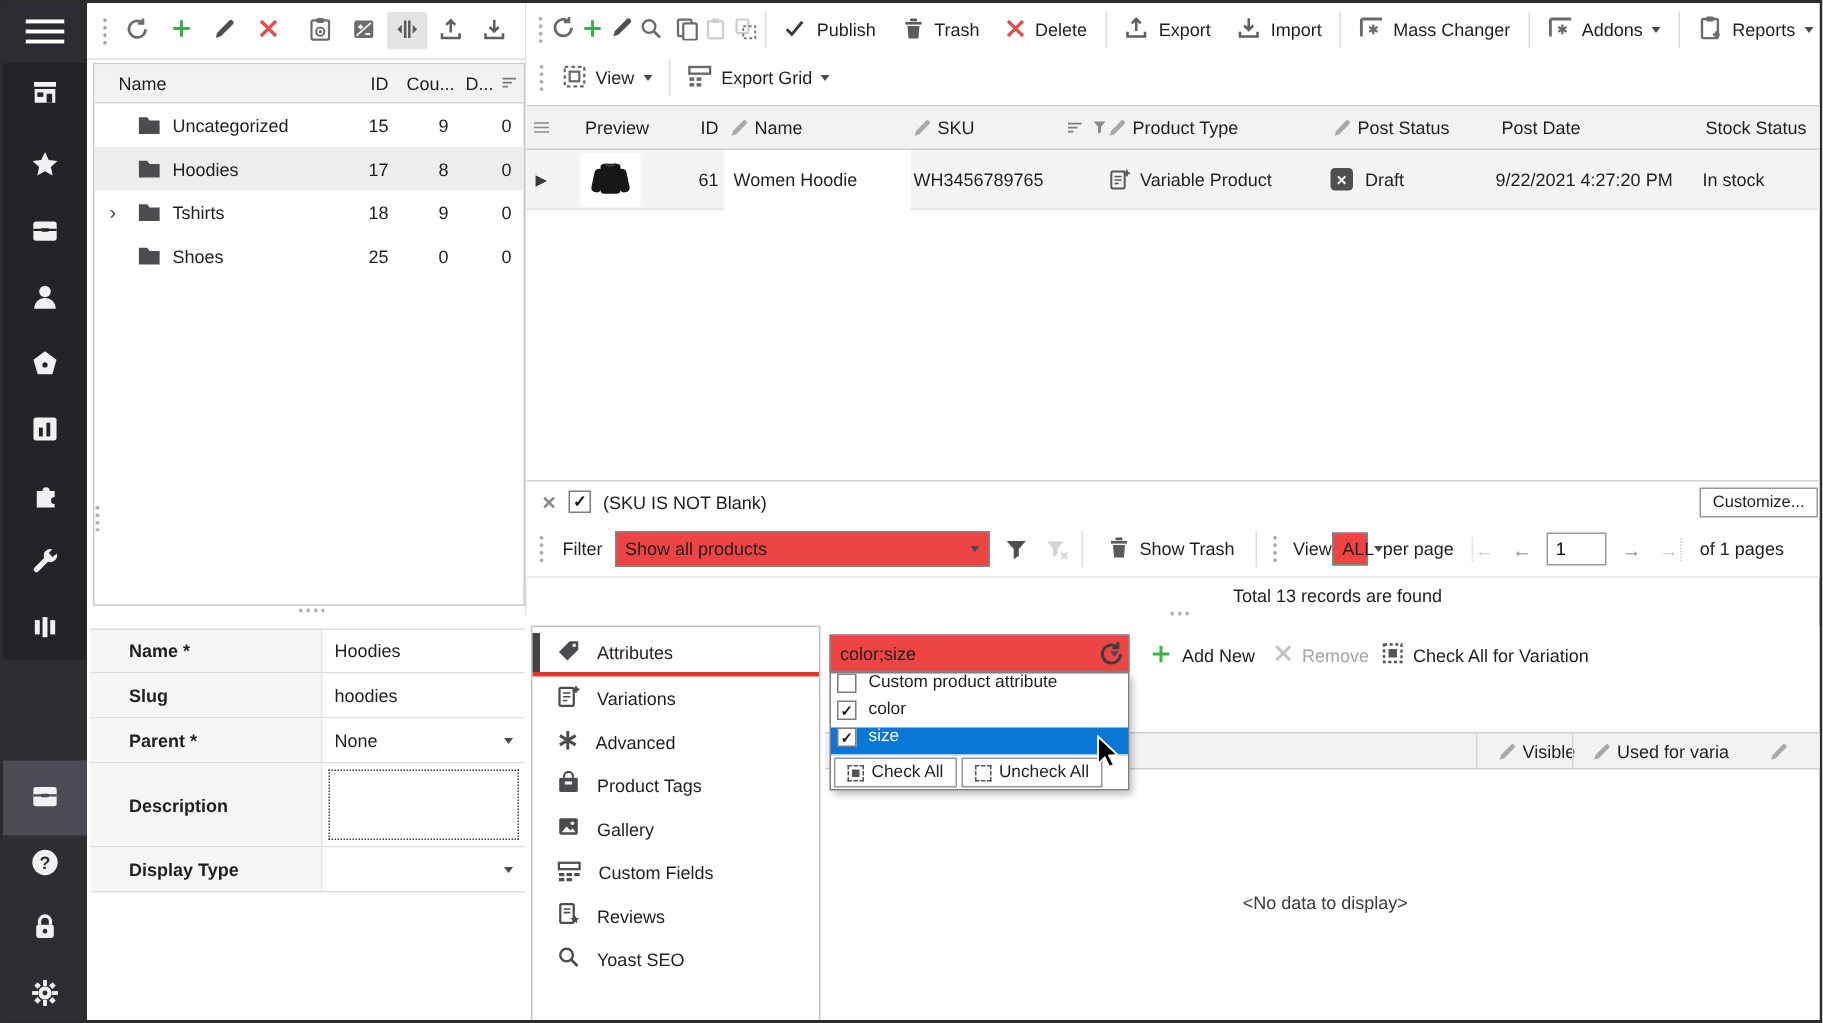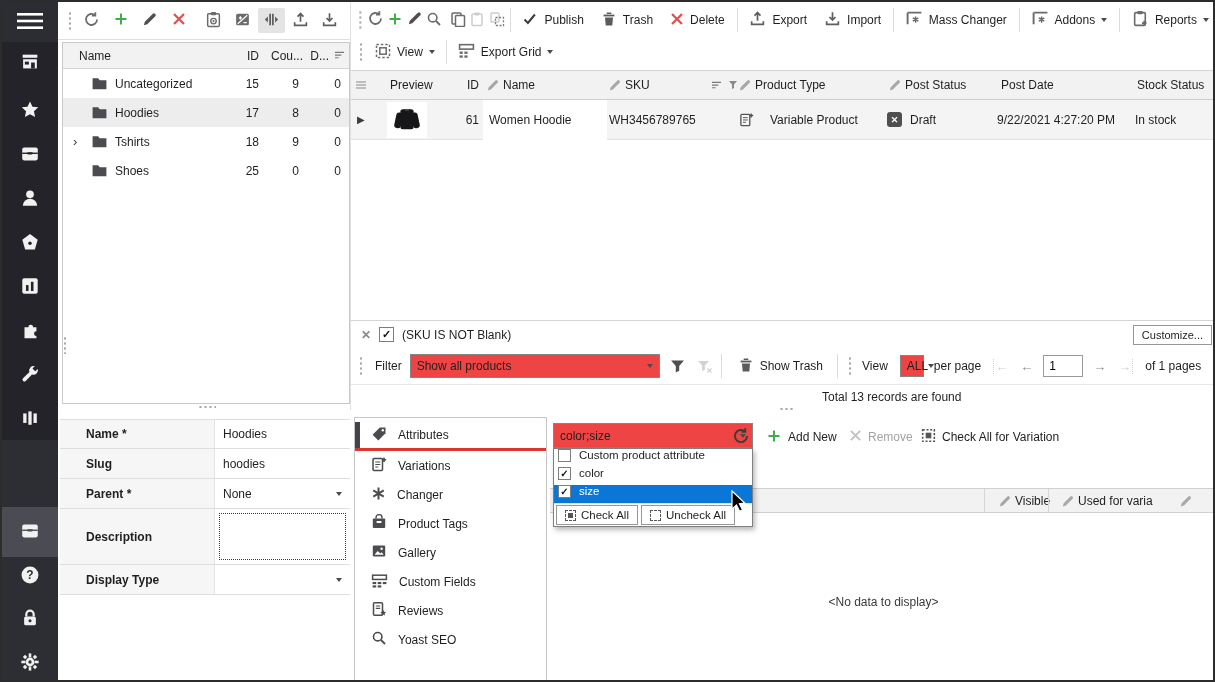--- a/index.html
+++ b/index.html
@@ -492,21 +492,21 @@
         </span>
       <span class="gh" style="left:258px">
           <span>WH3456789765</span>
         </span>
       <span class="gh" style="left:388px">
           <svg width="15" height="15" viewBox="0 0 16 16">
             <rect x="2" y="2.5" width="9.5" height="12" rx="1" fill="none" stroke="#555" stroke-width="1.4"></rect>
             <path d="M4.3 6h5M4.3 8.5h5M4.3 11h3" stroke="#555" stroke-width="1"></path>
             <path d="M13 1.5v4.4M10.8 3.7h4.4" stroke="#555" stroke-width="1.5"></path>
           </svg>
-          <span style="margin-left:12px">Variable Product</span>
+          <span style="margin-left:2px">Variable Product</span>
         </span>
       <span class="gh" style="left:536px">
           <span style="width:15px;height:15px;background:#4f4f4f;border-radius:3px;color:#fff;font-size:9px;font-weight:bold;display:inline-flex;align-items:center;justify-content:center">✕</span>
           <span style="margin-left:4px">Draft</span>
         </span>
       <span class="gh" style="left:646px">
           <span>9/22/2021 4:27:20 PM</span>
         </span>
       <span class="gh" style="left:784px">
           <span>In stock</span>
@@ -548,21 +548,21 @@
         <span><svg width="16" height="16" viewBox="0 0 16 16" fill="#5b5b5b">
             <rect x="5.6" y="1.4" width="4.8" height="1.7" rx="0.6"></rect>
             <rect x="2.6" y="3.6" width="10.8" height="1.8"></rect>
             <path d="M4 6.4h8l-.7 8.2H4.7z"></path>
           </svg></span>
         <span class="lbl">Show Trash</span>
       </span>
     <span class="vsep" style="margin:0 6px"></span>
     <span class="grip-v"></span>
     <span class="lbl" style="margin-left:6px">View</span>
-    <span class="combo" style="margin-left:12px;width:24px;height:22px">
+    <span class="combo" style="margin-left:0;width:24px;height:22px">
         <span>ALL</span>
         <span class="caret" style="margin-left:auto"></span>
       </span>
     <span class="lbl" style="margin-left:10px">per page</span>
     <span class="ib" style="margin-left:12px;color:#cfcfcf;font-size:13px">
         <span style="border-left:1px dotted #cfcfcf;padding-left:1px">←</span>
       </span>
     <span class="ib" style="margin-left:12px;color:#8a8a8a;font-size:13px">←</span>
     <input style="margin-left: 10px; width: 40px; height: 22px; border: 1px solid rgb(154, 154, 154); padding-left: 5px; font-size: 12px; font-family: inherit;" value="1">
     <span class="ib" style="margin-left:10px;color:#8a8a8a;font-size:13px">→</span>
@@ -626,21 +626,21 @@
             <rect x="2" y="2.5" width="9.5" height="12" rx="1" fill="none" stroke="#4c4c50" stroke-width="1.5"></rect>
             <path d="M4.3 6h5M4.3 8.5h5M4.3 11h3" stroke="#4c4c50" stroke-width="1.1"></path>
             <path d="M13 1.5v4.4M10.8 3.7h4.4" stroke="#4c4c50" stroke-width="1.6"></path>
           </svg></span>
       <span>Variations</span>
     </div>
     <div class="tab">
       <span><svg width="15" height="15" viewBox="0 0 16 16">
             <path d="M8 1.5v13M2.4 4.7l11.2 6.6M13.6 4.7L2.4 11.3" stroke="#4c4c50" stroke-width="2.1"></path>
           </svg></span>
-      <span>Changer</span>
+      <span>Advanced</span>
     </div>
     <div class="tab">
       <span><svg width="16" height="16" viewBox="0 0 16 16">
             <path d="M5 4.5V3.6a3 3 0 0 1 6 0v.9" fill="none" stroke="#4c4c50" stroke-width="1.4"></path>
             <rect x="1.8" y="4.5" width="12.4" height="9.5" rx="1" fill="#4c4c50"></rect>
             <rect x="5.6" y="7" width="4.8" height="2" fill="#fff"></rect>
           </svg></span>
       <span>Product Tags</span>
     </div>
     <div class="tab">

